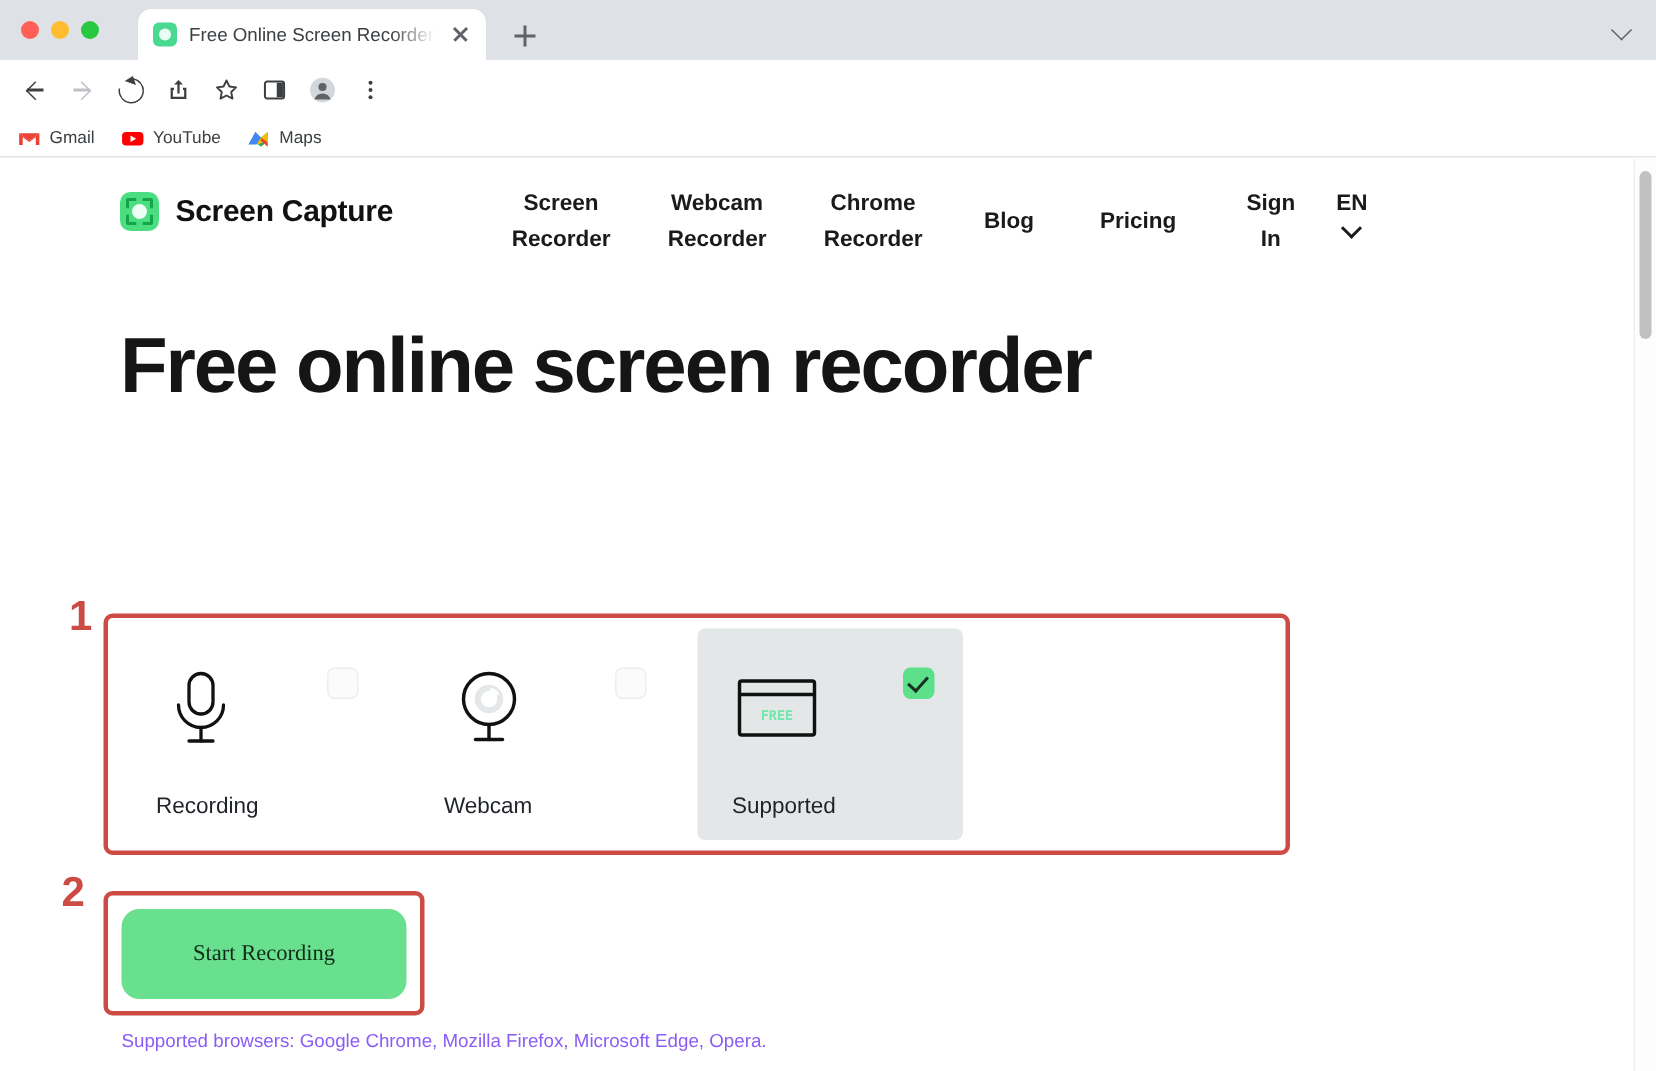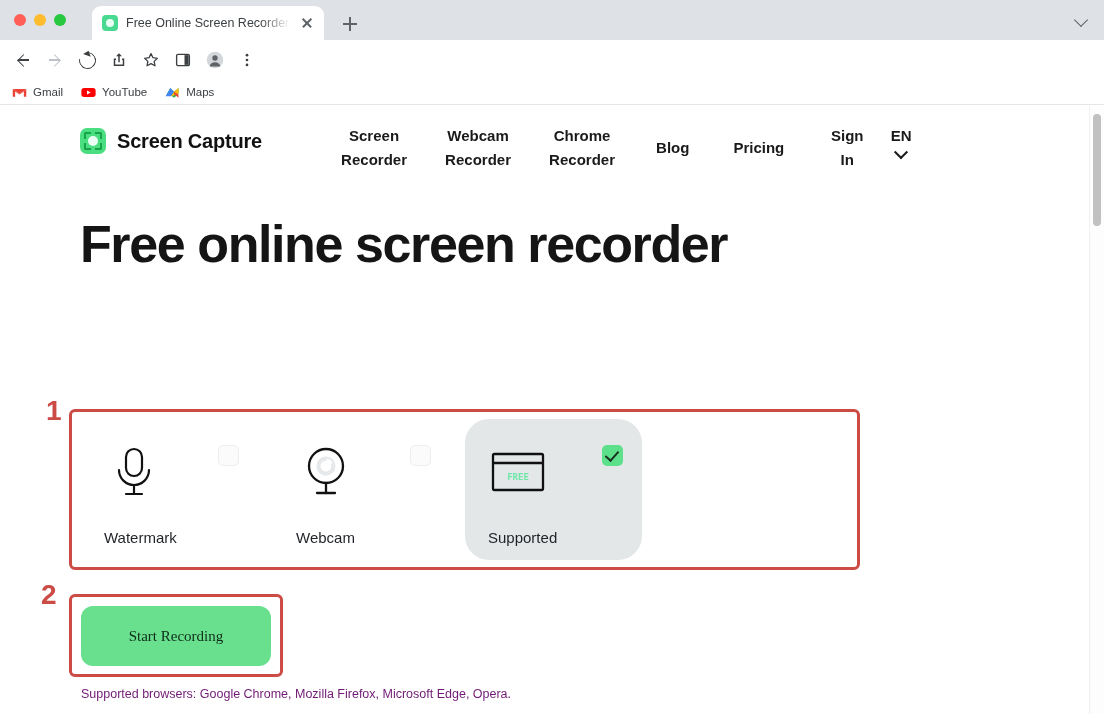--- a/index.html
+++ b/index.html
@@ -179,21 +179,21 @@
   .cards-annot { left:69px; top:303px; width:791px; height:161px; }
   .num1 { left:46px; top:289px; }
   .btn-annot { left:69px; top:488px; width:214px; height:83px; }
   .num2 { left:41px; top:473px; }
 
   .cards {
     position:absolute; left:81px; top:313px; width:768px; height:141px;
     display:flex; gap:15px;
   }
   .card {
-    width:177px; height:141px; border-radius:24px; position:relative;
+    width:177px; height:141px; border-radius:5px; position:relative;
     background:#fff; cursor:pointer; flex:none;text-align:right;
   }
   .card.checked { background:#e3e7e8; }
   .card-label {
     position:absolute; left:23px; bottom:14px; font-size:15px; color:#1f2328;
   }
   .chk {
     position:absolute; right:19px; top:26px; width:21px; height:21px; border-radius:5px;
     cursor:pointer;
   }
@@ -206,21 +206,21 @@
   }
   .card-ico { position:absolute; left:22px; top:22px; width:62px; height:62px; }
 
   .start-btn {
     position:absolute; left:81px; top:500px; width:190px; height:60px;
     background:#69e08d; border-radius:12px; border:none;
     font-family:Liberation Serif, serif;
     font-size:15px; color:#0f2c1a; cursor:pointer;
   }
   .supported {
-    position:absolute; left:81px; top:581px; font-size:12.5px; color:#701a75;
+    position:absolute; left:81px; top:581px; font-size:12.5px; color:#8b5cf6;
   }
 </style>
 </head>
 <body>
 
 <div class="browser">
 
   <div class="tabstrip">
     <div class="traffic">
       <span class="dot red"></span>
@@ -358,21 +358,21 @@
       <div class="cards">
 
         <div class="card">
           <svg class="card-ico" viewBox="0 0 62 62">
             <rect x="23" y="8" width="16" height="27" rx="8" fill="none" stroke="#111" stroke-width="2.2"></rect>
             <path d="M16 29a15 15 0 0030 0" fill="none" stroke="#111" stroke-width="2.2" stroke-linecap="round"></path>
             <line x1="31" y1="44" x2="31" y2="53" stroke="#111" stroke-width="2.2" stroke-linecap="round"></line>
             <line x1="23" y1="53" x2="39" y2="53" stroke="#111" stroke-width="2.2" stroke-linecap="round"></line>
           </svg>
           <span class="chk off"></span>
-          <span class="card-label">Watermark</span>
+          <span class="card-label">Recording</span>
         </div>
 
 
         <div class="card">
           <svg class="card-ico" viewBox="0 0 62 62">
             <circle cx="31" cy="25" r="17" fill="none" stroke="#111" stroke-width="2.3"></circle>
             <circle cx="31" cy="25" r="8.5" fill="none" stroke="#e4e7e9" stroke-width="2"></circle>
             <path d="M31 18.5a6.5 6.5 0 106.2 4.5" fill="none" stroke="#e4e7e9" stroke-width="2" stroke-linecap="round"></path>
             <line x1="31" y1="42" x2="31" y2="52" stroke="#111" stroke-width="2.3" stroke-linecap="round"></line>
             <line x1="22" y1="52" x2="40" y2="52" stroke="#111" stroke-width="2.3" stroke-linecap="round"></line>

